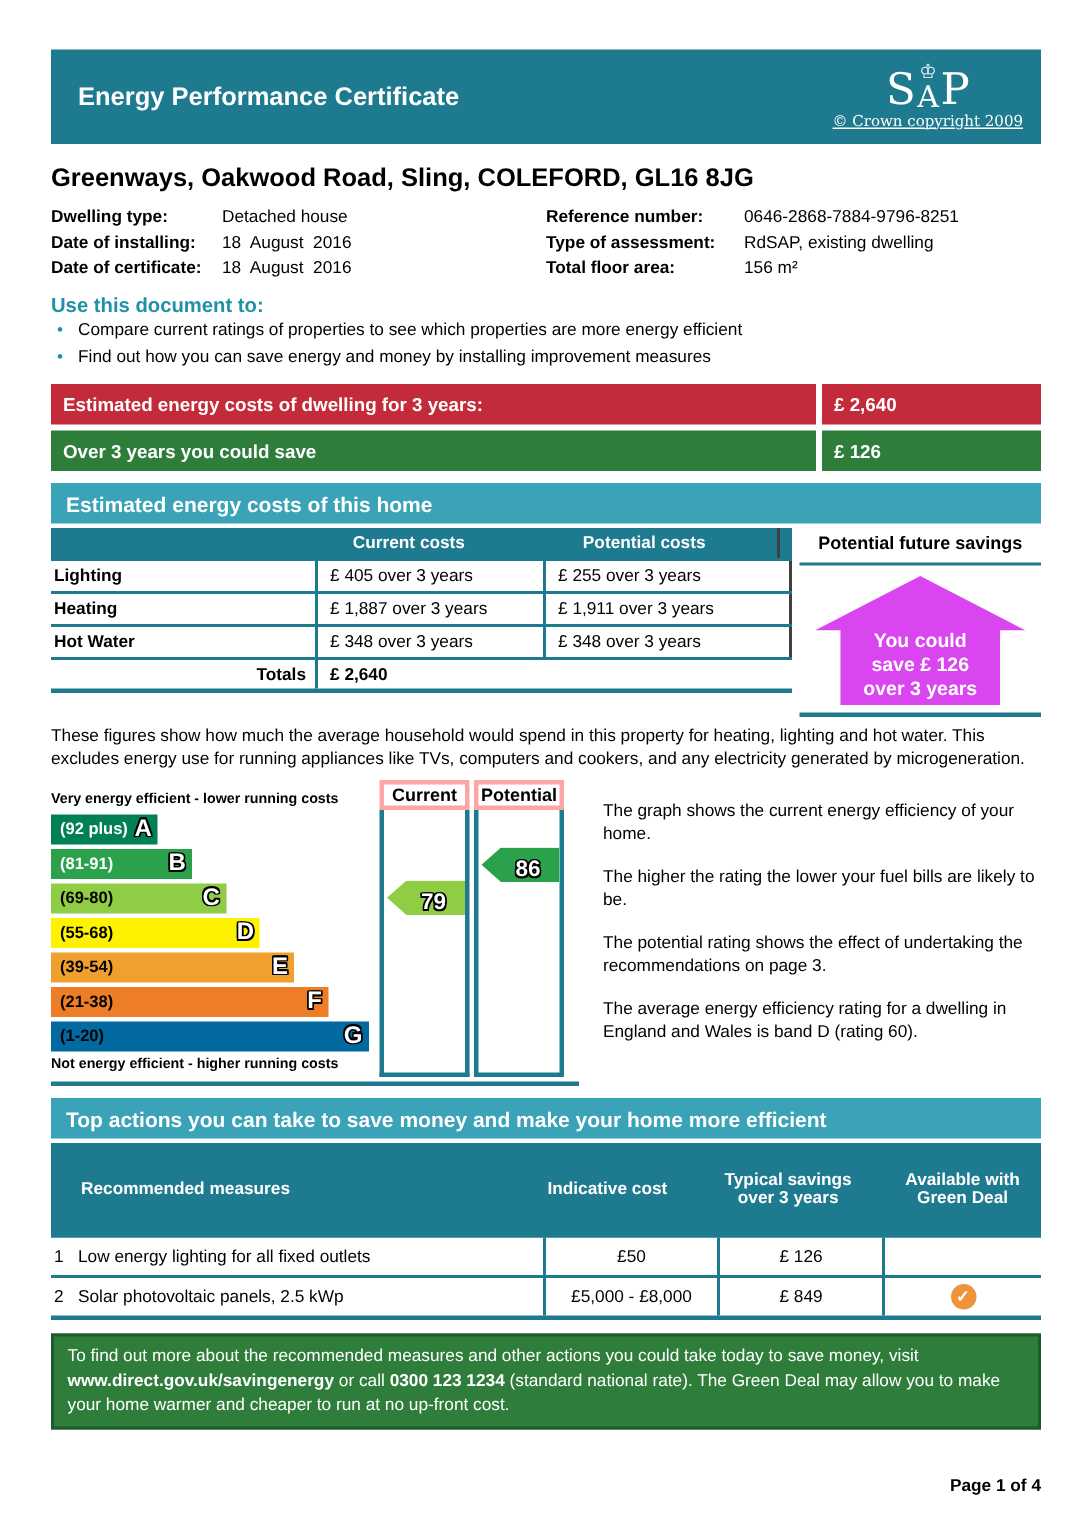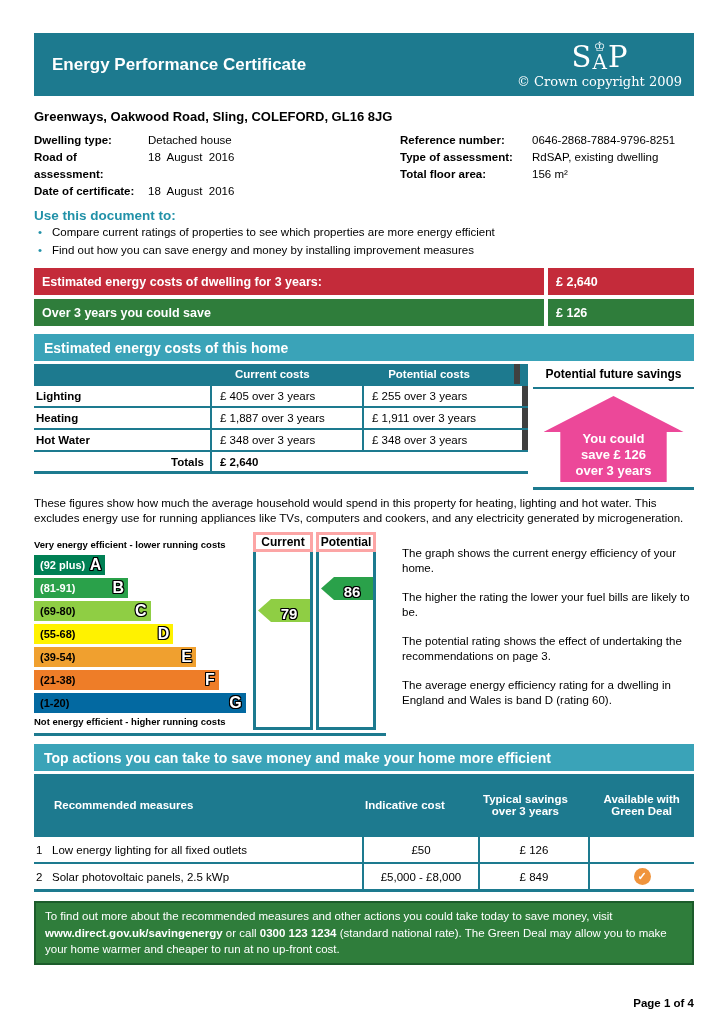--- a/index.html
+++ b/index.html
@@ -17,26 +17,26 @@
     display:flex; justify-content:space-between; align-items:center;
     padding:0 8px 0 18px;
     gap:24px;
   }
   .header-title { font-size:17px; font-weight:bold; }
   .sap-logo { text-align:center; margin-right:4px; line-height:1; }
   .sap-letters { font-family:"DejaVu Serif", serif; font-size:29px; display:flex; align-items:flex-end; justify-content:center; }
   .sap-a-wrap { display:inline-flex; flex-direction:column; align-items:center; margin:0 1px; }
   .sap-crown { font-size:13px; line-height:12px; }
   .sap-a { font-size:20px; line-height:19px; }
-  .sap-copy { font-family:"DejaVu Serif", serif; font-size:13px; margin-top:3px; }
-
-  .address { margin-top:13px; font-size:13px; font-weight:bold; }
-
-  
-  .details { display:flex; margin-top:8px; font-size:11.5px;gap:36px; }
+  .sap-copy { font-family:"DejaVu Serif", serif; font-size:10px; margin-top:3px;text-decoration:underline; }
+
+  .address { margin-top:13px; font-size:17px; font-weight:bold; }
+
+  
+  .details { display:flex; margin-top:8px; font-size:11.5px; }
   .details-col.left { width:330px; }
   .detail-row { display:flex; line-height:17px; }
   .left .detail-label { width:114px; font-weight:bold; }
   .right .detail-label { width:132px; font-weight:bold; }
   .detail-value { white-space:pre-wrap; }
 
   .use-heading { color:#2191a8; font-weight:bold; font-size:13.5px; margin-top:8px; }
   .bullet-row { display:flex; line-height:18px; font-size:11.5px; }
   .bullet-dot { color:#2191a8; margin:0 10px 0 4px; }
 
@@ -52,21 +52,21 @@
     display:flex; align-items:center; padding-left:10px; margin-top:8px;
   }
 
   
   .costs-area { display:flex; margin-top:3px; }
   .costs-table { width:494px; font-size:11.5px; }
   .ct-row { display:flex; border-bottom:2px solid #1d7a8f; height:22px; align-items:center; }
   .ct-row.totals { border-bottom:3px solid #1d7a8f; }
   .ct-c1 { width:176px; padding:0 6px 0 2px; height:100%; display:flex; align-items:center; }
   .ct-c2 { width:152px; border-left:2px solid #1d7a8f; padding-left:8px; height:100%; display:flex; align-items:center; }
-  .ct-c3 { width:166px; border-left:2px solid #1d7a8f; border-right:6px solid #404040; padding-left:8px; height:100%; display:flex; align-items:center; }
+  .ct-c3 { width:166px; border-left:2px solid #1d7a8f; border-right:2px solid #404040; padding-left:8px; height:100%; display:flex; align-items:center; }
   .ct-row.header .ct-c2, .ct-row.header .ct-c3 { font-weight:bold; }
   .ct-row .rowlabel { font-weight:bold; }
   .ct-row.totals .ct-c1 { justify-content:flex-end; font-weight:bold; }
   .ct-row.totals .ct-c2, .ct-row.totals .ct-c3 { font-weight:bold; }
 
   .savings-panel { width:161px; margin-left:5px; border-bottom:3px solid #1d7a8f; }
   .savings-head { font-weight:bold; font-size:12px; text-align:center; padding:3px 0 6px; border-bottom:2px solid #1d7a8f; }
   .savings-house {
     margin:7px auto 5px; width:140px; height:86px; background:#2f7d3b;
     clip-path:polygon(50% 0,100% 42%,88% 42%,88% 100%,12% 100%,12% 42%,0 42%);
@@ -152,21 +152,21 @@
 
   <div class="address">Greenways, Oakwood Road, Sling, COLEFORD, GL16 8JG</div>
 
   <div class="details">
     <div class="details-col left">
       <div class="detail-row">
         <span class="detail-label">Dwelling type:</span>
         <span class="detail-value">Detached house</span>
       </div>
       <div class="detail-row">
-        <span class="detail-label">Road of assessment:</span>
+        <span class="detail-label">Date of installing:</span>
         <span class="detail-value">18  August  2016</span>
       </div>
       <div class="detail-row">
         <span class="detail-label">Date of certificate:</span>
         <span class="detail-value">18  August  2016</span>
       </div>
     </div>
     <div class="details-col right">
       <div class="detail-row">
         <span class="detail-label">Reference number:</span>
@@ -225,21 +225,21 @@
         <div class="ct-c2">£ 348 over 3 years</div>
         <div class="ct-c3">£ 348 over 3 years</div>
       </div>
       <div class="ct-row totals">
         <div class="ct-c1">Totals</div>
         <div class="ct-c2">£ 2,640</div>
       </div>
     </div>
     <div class="savings-panel">
       <div class="savings-head">Potential future savings</div>
-      <div class="savings-house" style="background: #ec4899;">
+      <div class="savings-house" style="background: #d946ef;">
         <span>You could</span>
         <span>save £ 126</span>
         <span>over 3 years</span>
       </div>
     </div>
   </div>
   <div class="note">These figures show how much the average household would spend in this property for heating, lighting and hot water. This excludes energy use for running appliances like TVs, computers and cookers, and any electricity generated by microgeneration.</div>
 
   <div class="eer-area">
     <div class="eer-chart">

